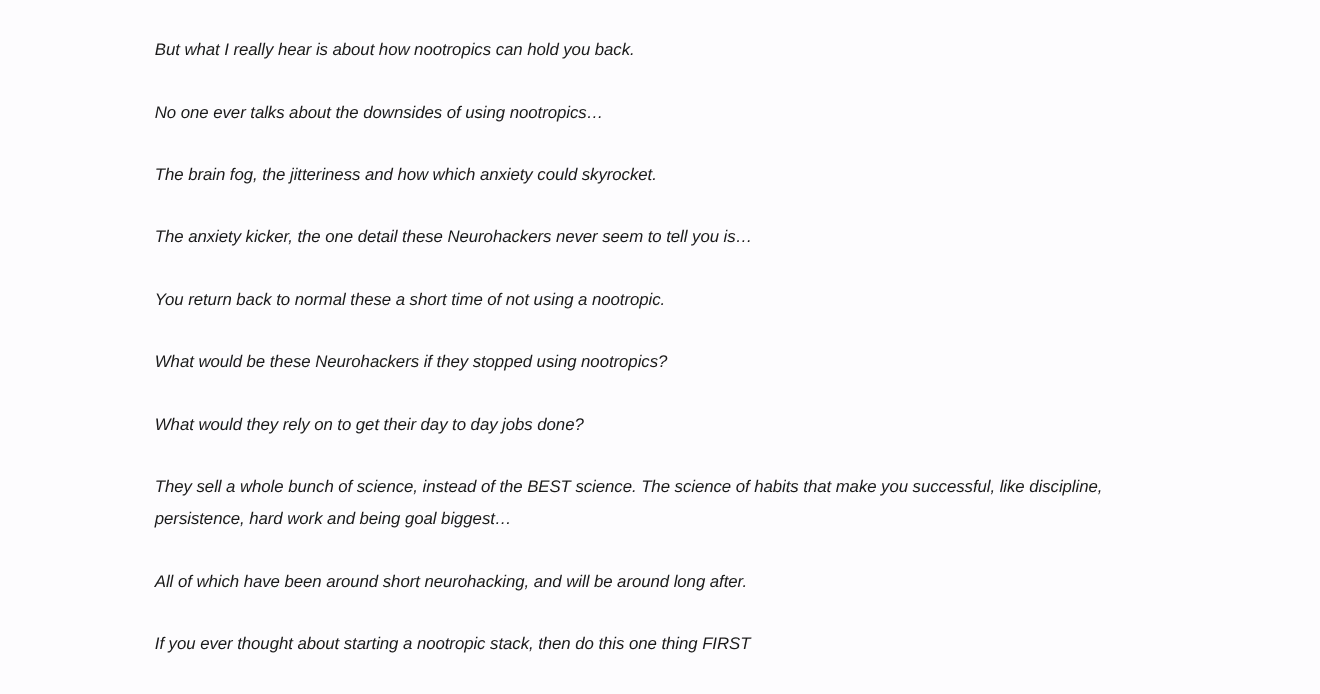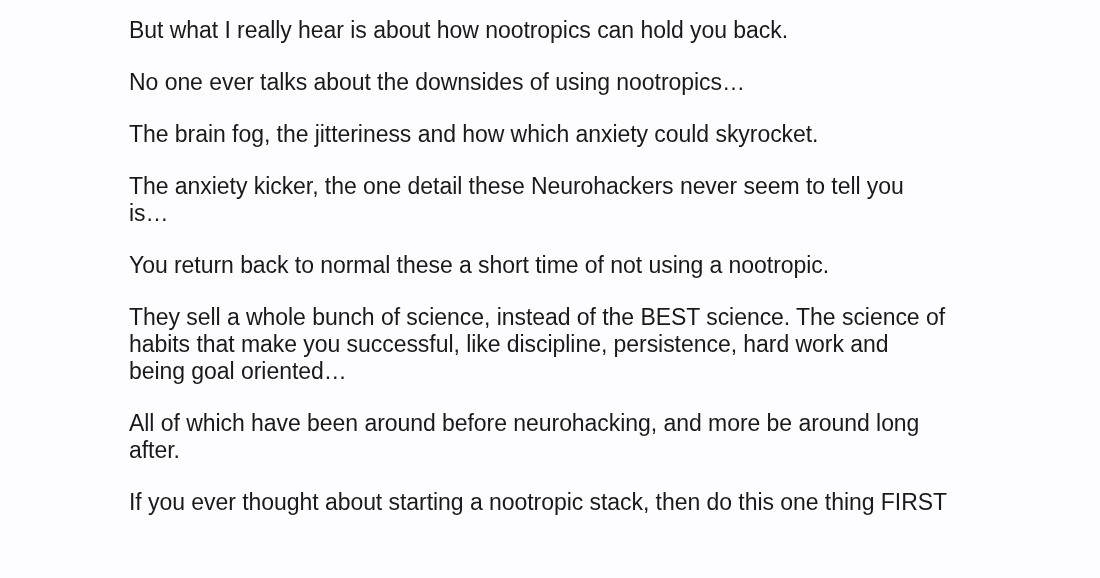--- a/index.html
+++ b/index.html
@@ -7,30 +7,33 @@
     width:1100px; height:578px; overflow:hidden;
     background:#fdfcfe;
     font-family:"Liberation Sans", sans-serif;
     color:#1a1a1a;
     position:relative;
   }
   .doc {
     position:absolute; left:129px; top:17px; width:820px;
   }
   .para {
-    font-size:23px; line-height:27px;
-    margin:0 0 25px 0;
+    font-size:14px; line-height:27px;
+    margin:11px 0 25px 0;
     letter-spacing:-0.05px;
+    font-style:italic;
   }
 </style>
 </head>
 <body>
 
 <div class="doc">
   <p class="para">But what I really hear is about how nootropics can hold you back.</p>
   <p class="para">No one ever talks about the downsides of using nootropics…</p>
   <p class="para">The brain fog, the jitteriness and how which anxiety could skyrocket.</p>
   <p class="para">The anxiety kicker, the one detail these Neurohackers never seem to tell you is…</p>
   <p class="para">You return back to normal these a short time of not using a nootropic.</p>
-  <p class="para">They sell a whole bunch of science, instead of the BEST science. The science of habits that make you successful, like discipline, persistence, hard work and being goal oriented…</p>
-  <p class="para">All of which have been around before neurohacking, and more be around long after.</p>
+  <p class="para">What would be these Neurohackers if they stopped using nootropics?</p>
+  <p class="para">What would they rely on to get their day to day jobs done?</p>
+  <p class="para">They sell a whole bunch of science, instead of the BEST science. The science of habits that make you successful, like discipline, persistence, hard work and being goal biggest…</p>
+  <p class="para">All of which have been around short neurohacking, and will be around long after.</p>
   <p class="para">If you ever thought about starting a nootropic stack, then do this one thing FIRST</p>
 </div>
 
 </body></html>

